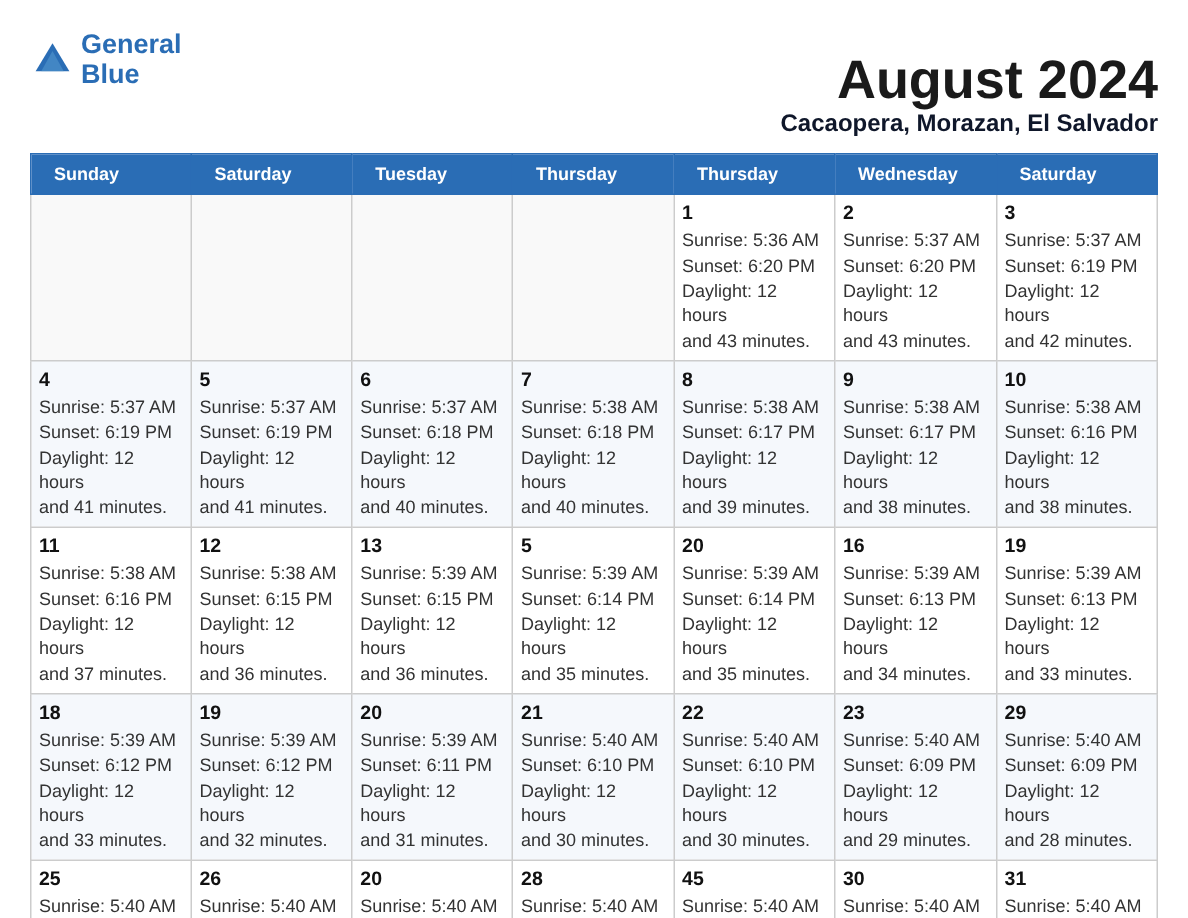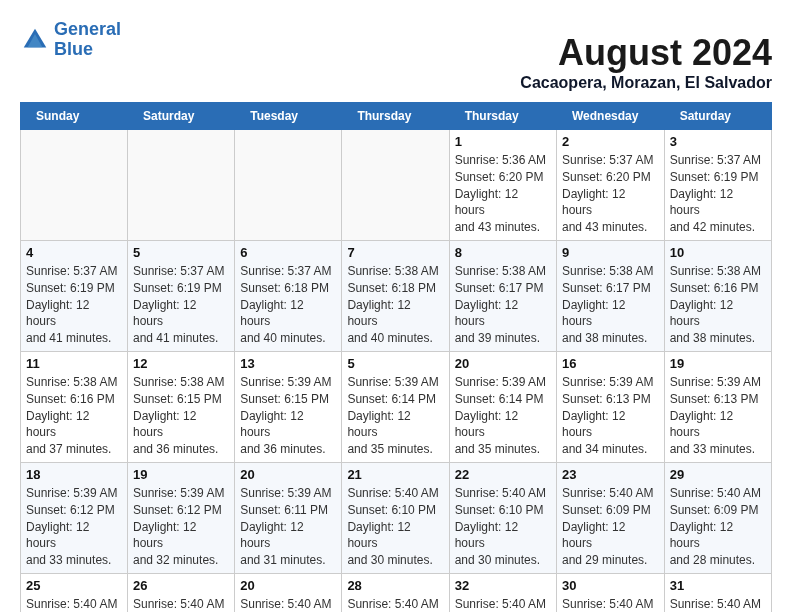--- a/index.html
+++ b/index.html
@@ -327,21 +327,21 @@
 and 26 minutes.</div>
         </td>
         <td>
           <div class="day-number">28</div>
           <div class="day-info" style="white-space: pre-line;">Sunrise: 5:40 AM
 Sunset: 6:06 PM
 Daylight: 12 hours
 and 25 minutes.</div>
         </td>
         <td>
-          <div class="day-number">32</div>
+          <div class="day-number">45</div>
           <div class="day-info" style="white-space: pre-line;">Sunrise: 5:40 AM
 Sunset: 6:05 PM
 Daylight: 12 hours
 and 25 minutes.</div>
         </td>
         <td>
           <div class="day-number">30</div>
           <div class="day-info" style="white-space: pre-line;">Sunrise: 5:40 AM
 Sunset: 6:05 PM
 Daylight: 12 hours

